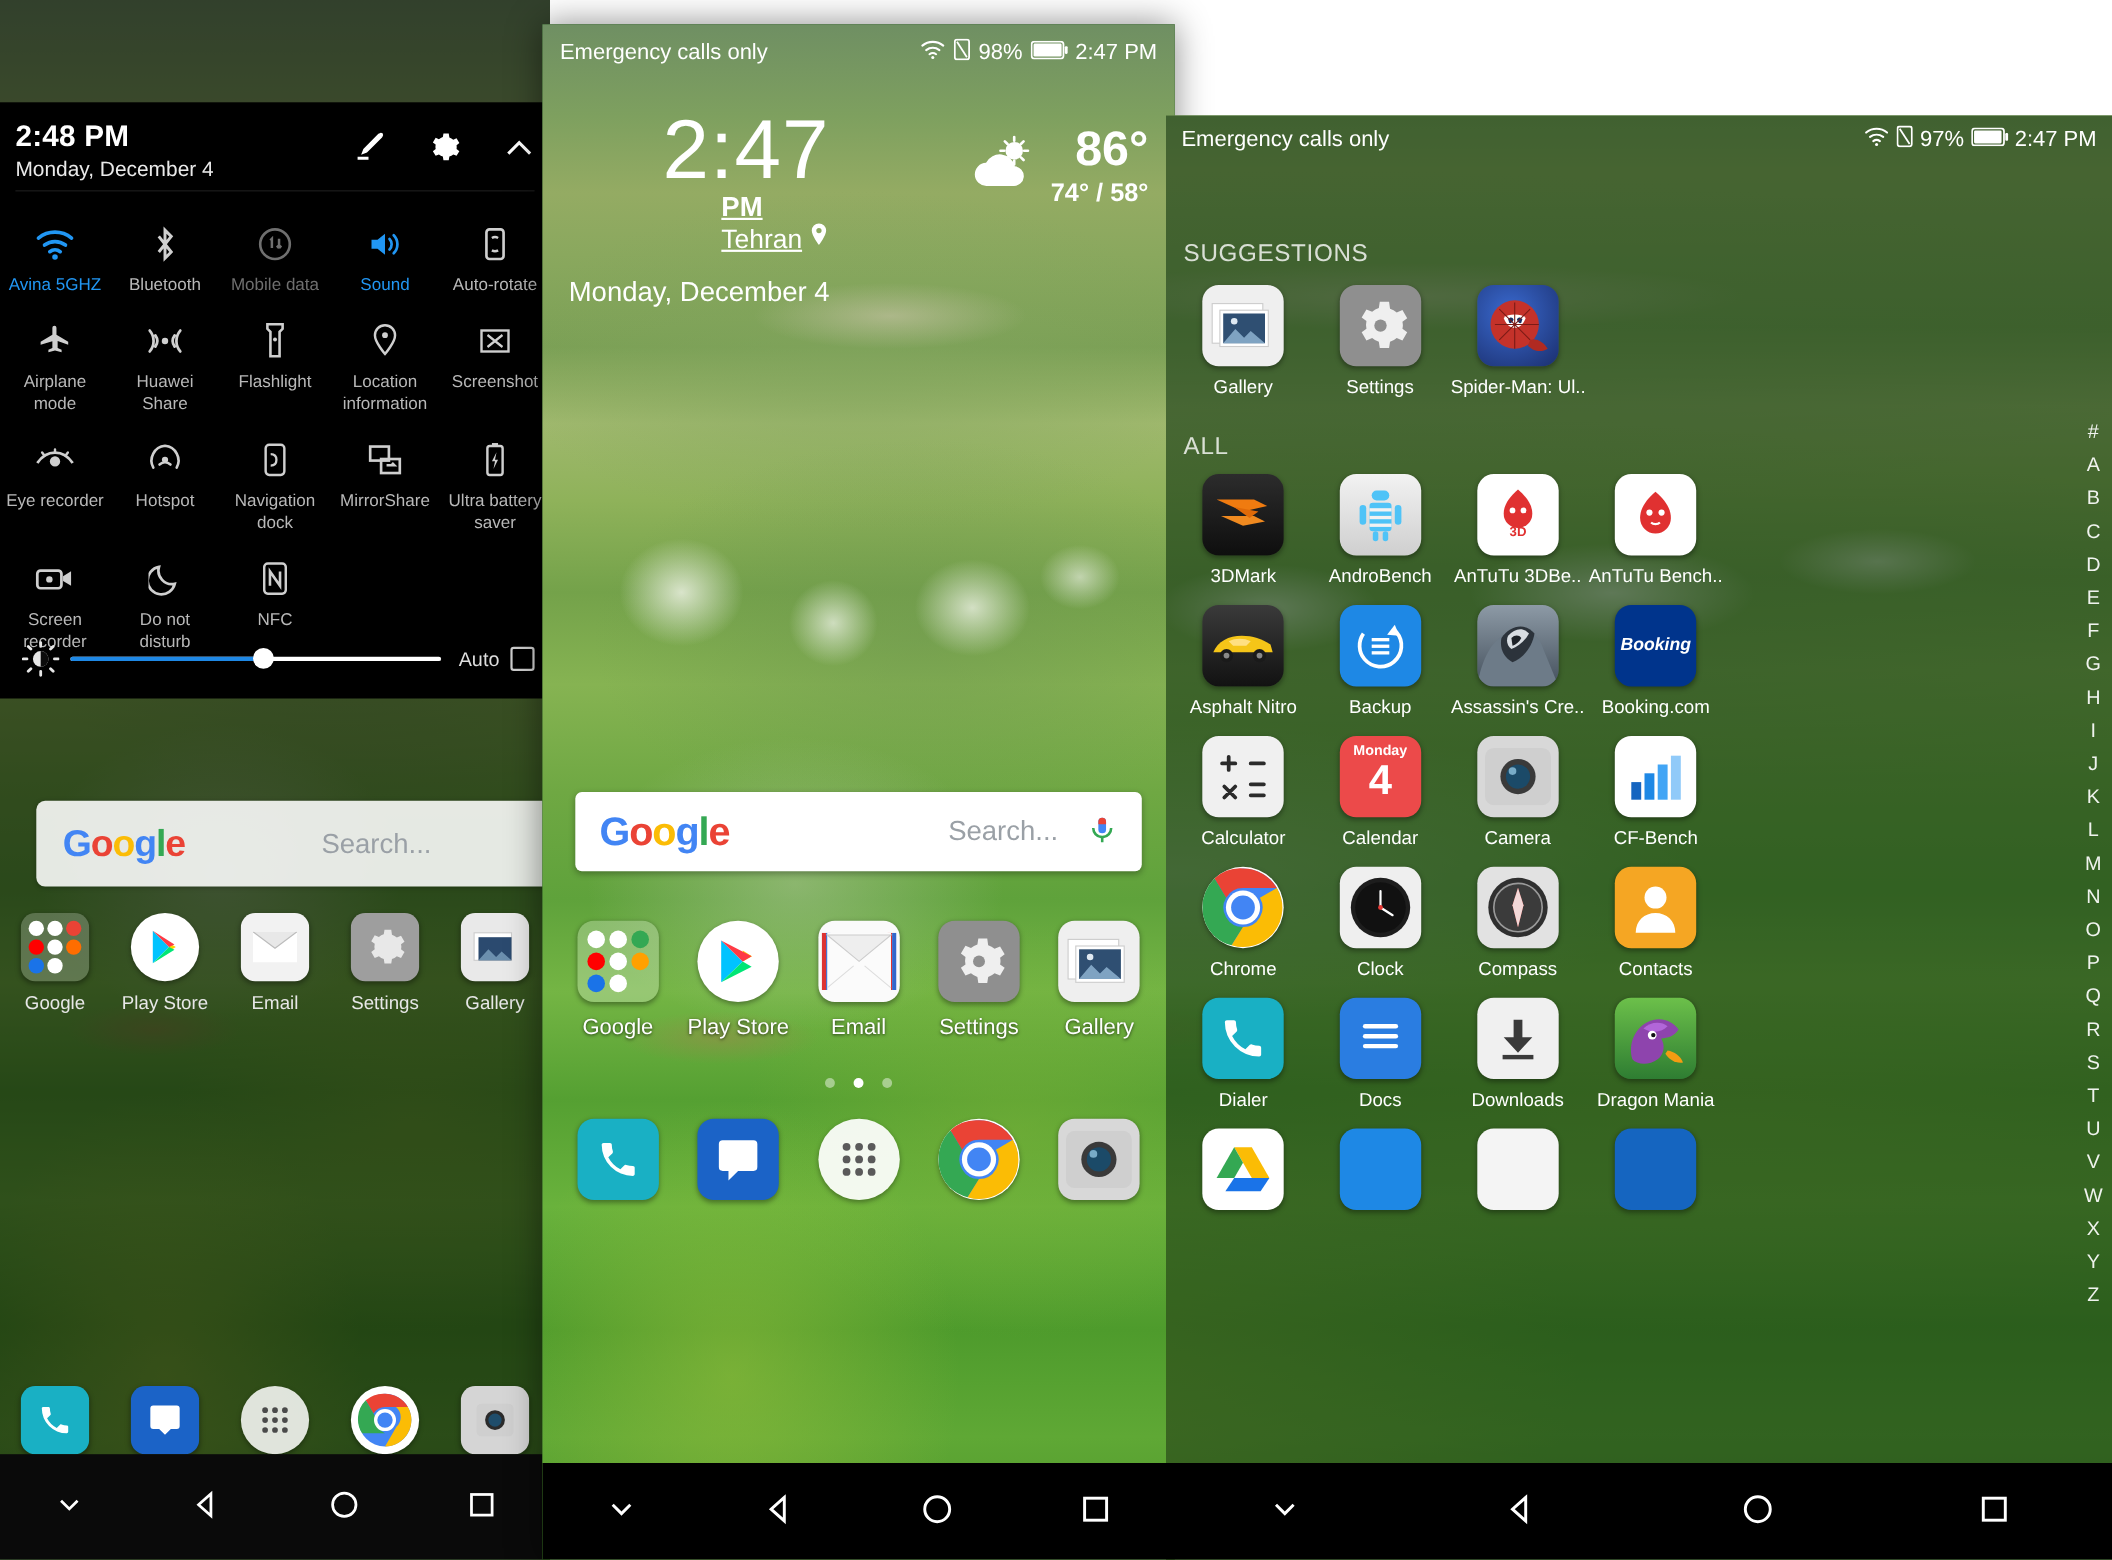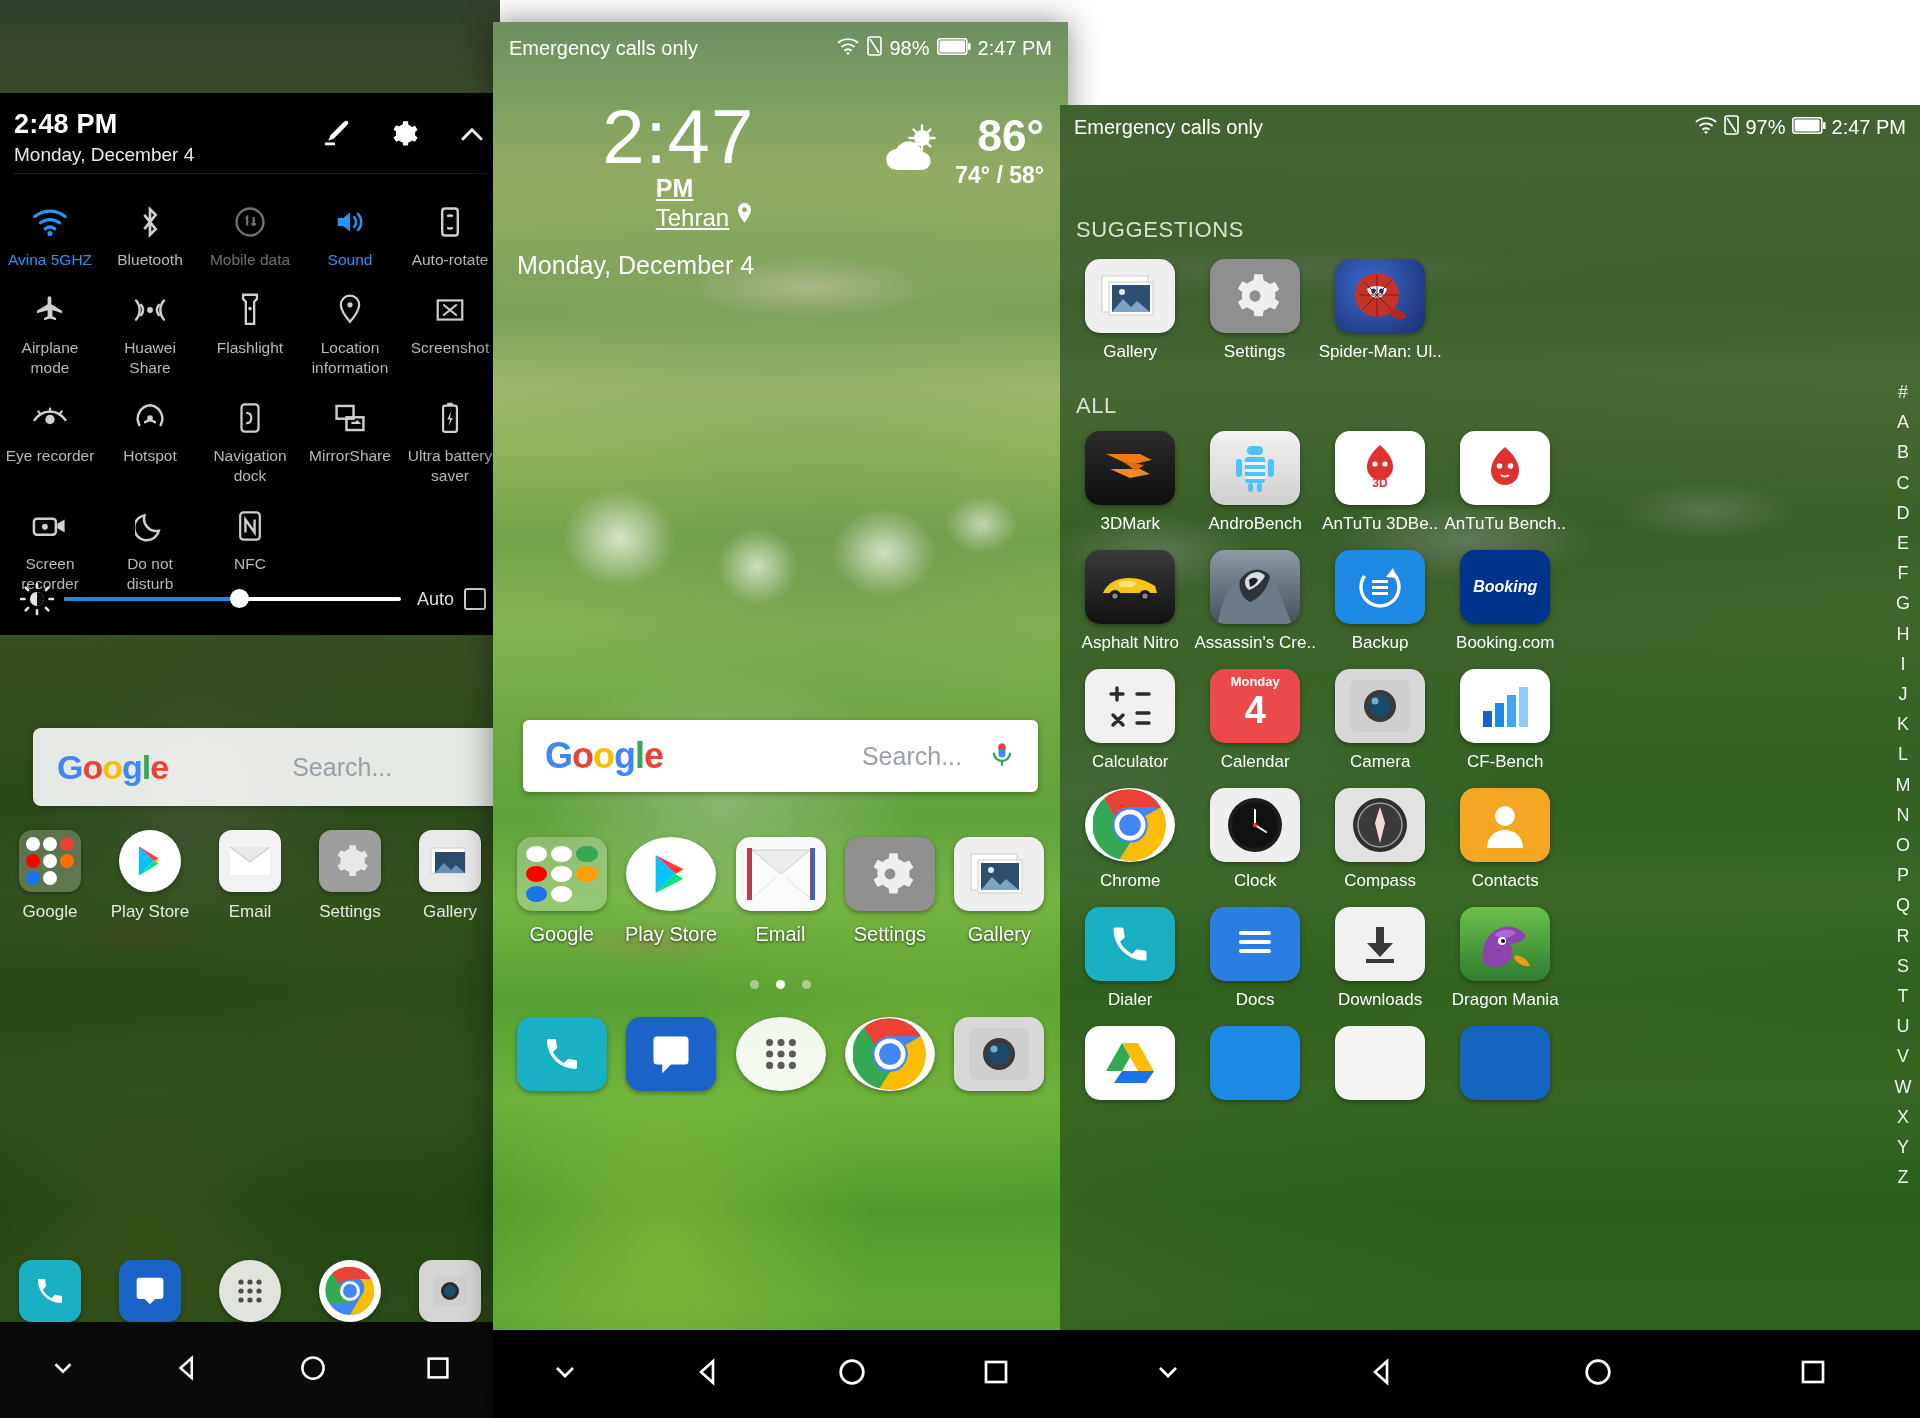--- a/index.html
+++ b/index.html
@@ -143,21 +143,21 @@
   .r-cell{ text-align:center; padding:6px 0 10px; }
   .r-lab{ margin-top:9px; font-size:17px; color:#fff; white-space:nowrap; overflow:hidden;
           text-overflow:ellipsis; padding:0 2px; }
   .alpha{ position:absolute; right:4px; top:272px; width:26px; text-align:center;
           color:rgba(255,255,255,.92); font-size:18px; line-height:30.2px; }
   .r-navbar{ position:absolute; left:0; bottom:0; width:860px; height:88px; background:#000;
              display:flex; align-items:center; }
   .navbtns{ display:flex; align-items:center; justify-content:space-around; width:100%; }
 
   
-  .appicon{ width:90px; height:74px; border-radius:15px; margin:0 auto; position:relative;
+  .appicon{ width:74px; height:74px; border-radius:15px; margin:0 auto; position:relative;
             overflow:hidden; box-shadow:0 2px 5px rgba(0,0,0,.35); }
   .appicon.sm{ width:62px; height:62px; border-radius:13px; }
   .appicon.circ{ border-radius:50%; }
   .ic-center{ position:absolute; inset:0; display:flex; align-items:center; justify-content:center; }
   .lbl-w{ color:#fff; font-weight:bold; }
 </style>
 </head>
 <body>
 
 <div class="stage">
@@ -935,47 +935,47 @@
                 <circle cx="18" cy="31" r="6" fill="#1a1a1a"></circle>
                 <circle cx="18" cy="31" r="2.6" fill="#888"></circle>
                 <circle cx="48" cy="31" r="6" fill="#1a1a1a"></circle>
                 <circle cx="48" cy="31" r="2.6" fill="#888"></circle>
               </svg>
             </div>
         </div>
         <div class="r-lab">Asphalt Nitro</div>
       </div>
       <div class="r-cell">
-        <div class="appicon" style="background:linear-gradient(#8d9aa6,#44505c)">
-          <div class="ic-center">
-              <svg width="74" height="74" viewBox="0 0 74 74">
-                <path fill="#6d7b88" d="M0 74c4-26 14-44 30-50 14-5 26 2 30 16L74 74z"></path>
-                <path fill="#2c333b" d="M22 30c8-12 22-14 30-4-2 12-10 22-20 26-8-4-12-13-10-22z"></path>
-                <path fill="#d8dde2" d="M28 28c6-7 14-8 19-2-4 7-10 12-16 14-4-3-5-8-3-12z"></path>
-                <path fill="#1d2228" d="M31 30c3-3 7-3 9 0-2 4-5 6-8 7z"></path>
-              </svg>
-            </div>
-        </div>
-        <div class="r-lab">Assassin's Cre..</div>
-      </div>
-      <div class="r-cell">
         <div class="appicon" style="background:#1e88e5">
           <div class="ic-center">
               <svg width="52" height="52" viewBox="0 0 52 52">
                 <circle cx="26" cy="26" r="19" fill="none" stroke="#fff" stroke-width="3.4" stroke-dasharray="84 30" transform="rotate(-40 26 26)"></circle>
                 <path fill="#fff" d="M39 7l4 10-11-1z"></path>
                 <g fill="#fff">
                   <rect x="18" y="19" width="16" height="3"></rect>
                   <rect x="18" y="25" width="16" height="3"></rect>
                   <rect x="18" y="31" width="16" height="3"></rect>
                 </g>
               </svg>
             </div>
         </div>
         <div class="r-lab">Backup</div>
+      </div>
+      <div class="r-cell">
+        <div class="appicon" style="background:linear-gradient(#8d9aa6,#44505c)">
+          <div class="ic-center">
+              <svg width="74" height="74" viewBox="0 0 74 74">
+                <path fill="#6d7b88" d="M0 74c4-26 14-44 30-50 14-5 26 2 30 16L74 74z"></path>
+                <path fill="#2c333b" d="M22 30c8-12 22-14 30-4-2 12-10 22-20 26-8-4-12-13-10-22z"></path>
+                <path fill="#d8dde2" d="M28 28c6-7 14-8 19-2-4 7-10 12-16 14-4-3-5-8-3-12z"></path>
+                <path fill="#1d2228" d="M31 30c3-3 7-3 9 0-2 4-5 6-8 7z"></path>
+              </svg>
+            </div>
+        </div>
+        <div class="r-lab">Assassin's Cre..</div>
       </div>
       <div class="r-cell">
         <div class="appicon" style="background:#00348c;display:flex;align-items:center;justify-content:center">
           <span class="lbl-w" style="font-size:16px;font-style:italic">Booking</span>
         </div>
         <div class="r-lab">Booking.com</div>
       </div>
 
       <div class="r-cell">
         <div class="appicon" style="background:#f0f0f0">

